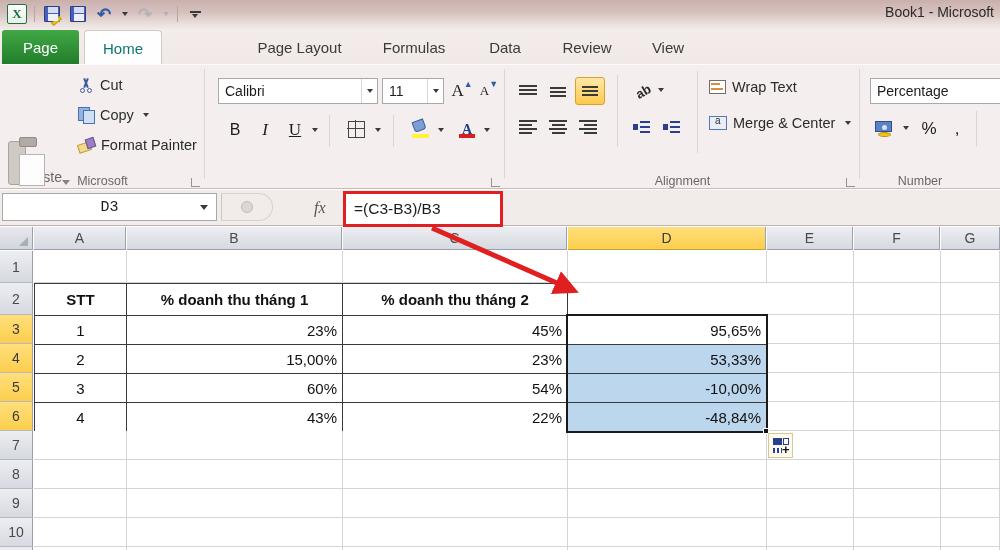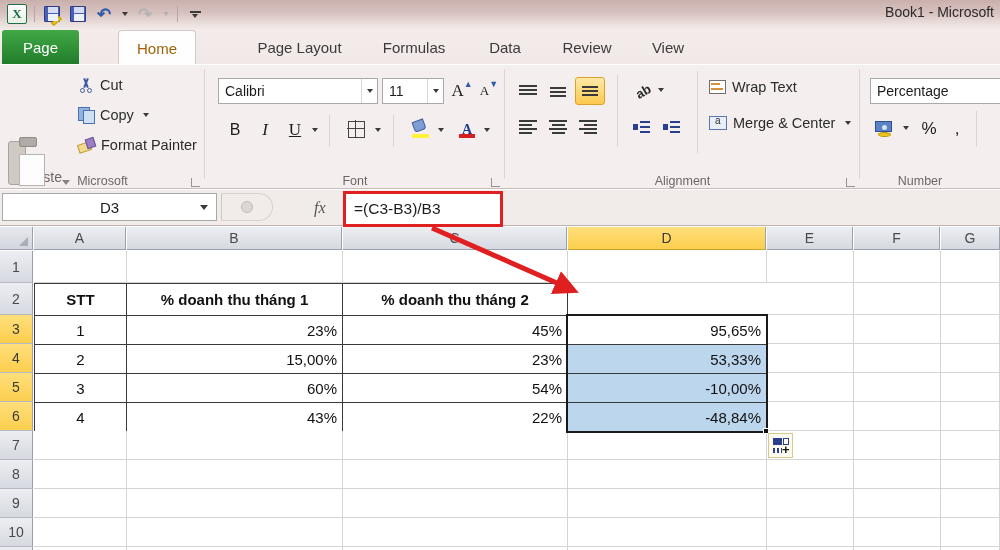--- a/index.html
+++ b/index.html
@@ -84,22 +84,21 @@
   }
   .tab.file {
     left: 2px; width: 77px; height: 34px;
     background: linear-gradient(to bottom,#41a845,#217d2a);
     color: #fff; border-radius: 3px 3px 0 0;
   }
   .tab.active {
     background: #fefefe;
     border: 1px solid #d3c9c6; border-bottom: none;
     border-radius: 4px 4px 0 0;
-    color: #a16207;
-    margin-left: 34px;
+    color: #0f766e;
   }
   .ribbon {
     position: absolute; left: 0; top: 64px; width: 1000px; height: 125px;
     background: #f4efee;
     border-top: 1px solid #fdfdfd;
     border-bottom: 1px solid #c6bcb9;
   }
   .grp {
     position: absolute; top: 0; height: 125px;
   }
@@ -270,21 +269,21 @@
   
   .fbar {
     position: absolute; left: 0; top: 190px; width: 1000px; height: 36px;
     background: #f1ece9;
     border-bottom: 1px solid #bdb4b1;
   }
   .namebox {
     position: absolute; left: 2px; top: 3px; width: 215px; height: 28px;
     background: #fff; border: 1px solid #a9a9a9;
     display: flex; align-items: center; justify-content: center;
-    font-size: 15px; color: #1c1c1c;
+    font-size: 15px; color: #1c1c1c; font-family: Liberation Mono, monospace;
   }
   .namebox .nb-caret {
     position: absolute; right: 8px;
     width: 0; height: 0; border-left: 4.5px solid transparent;
     border-right: 4.5px solid transparent; border-top: 5px solid #3a3a3a;
   }
   .fb-sep {
     position: absolute; left: 221px; top: 3px; width: 52px; height: 28px;
     background: #f1ece9; border-left: 1px solid #cfc7c4;
     border-radius: 0 14px 14px 0;
@@ -510,21 +509,20 @@
       <div class="fbtn" style="left:230px;top:58px;width:12px;height:14px">
           <span class="caret-sm"></span>
         </div>
       <div class="fbtn" style="left:252px;top:52px;width:20px;height:24px">
         <span class="fontcolor-ic"><span class="aa">A</span><span class="under"></span></span>
       </div>
       <div class="fbtn" style="left:276px;top:58px;width:12px;height:14px">
           <span class="caret-sm"></span>
         </div>
 
-      <div class="grp-label">Font</div>
       <div class="dlg-launch"></div>
       <div class="grp-div" style="right:0"></div>
     </div>
 
     <div class="grp" style="left:505px;width:355px">
       <div class="abtn" style="left:10px;top:14px;width:26px;height:24px">
         <span class="align-ic">
           <i style="top:1px;width:18px"></i>
             <i style="top:5px;width:18px"></i>
             <i style="top:9px;width:18px"></i>

